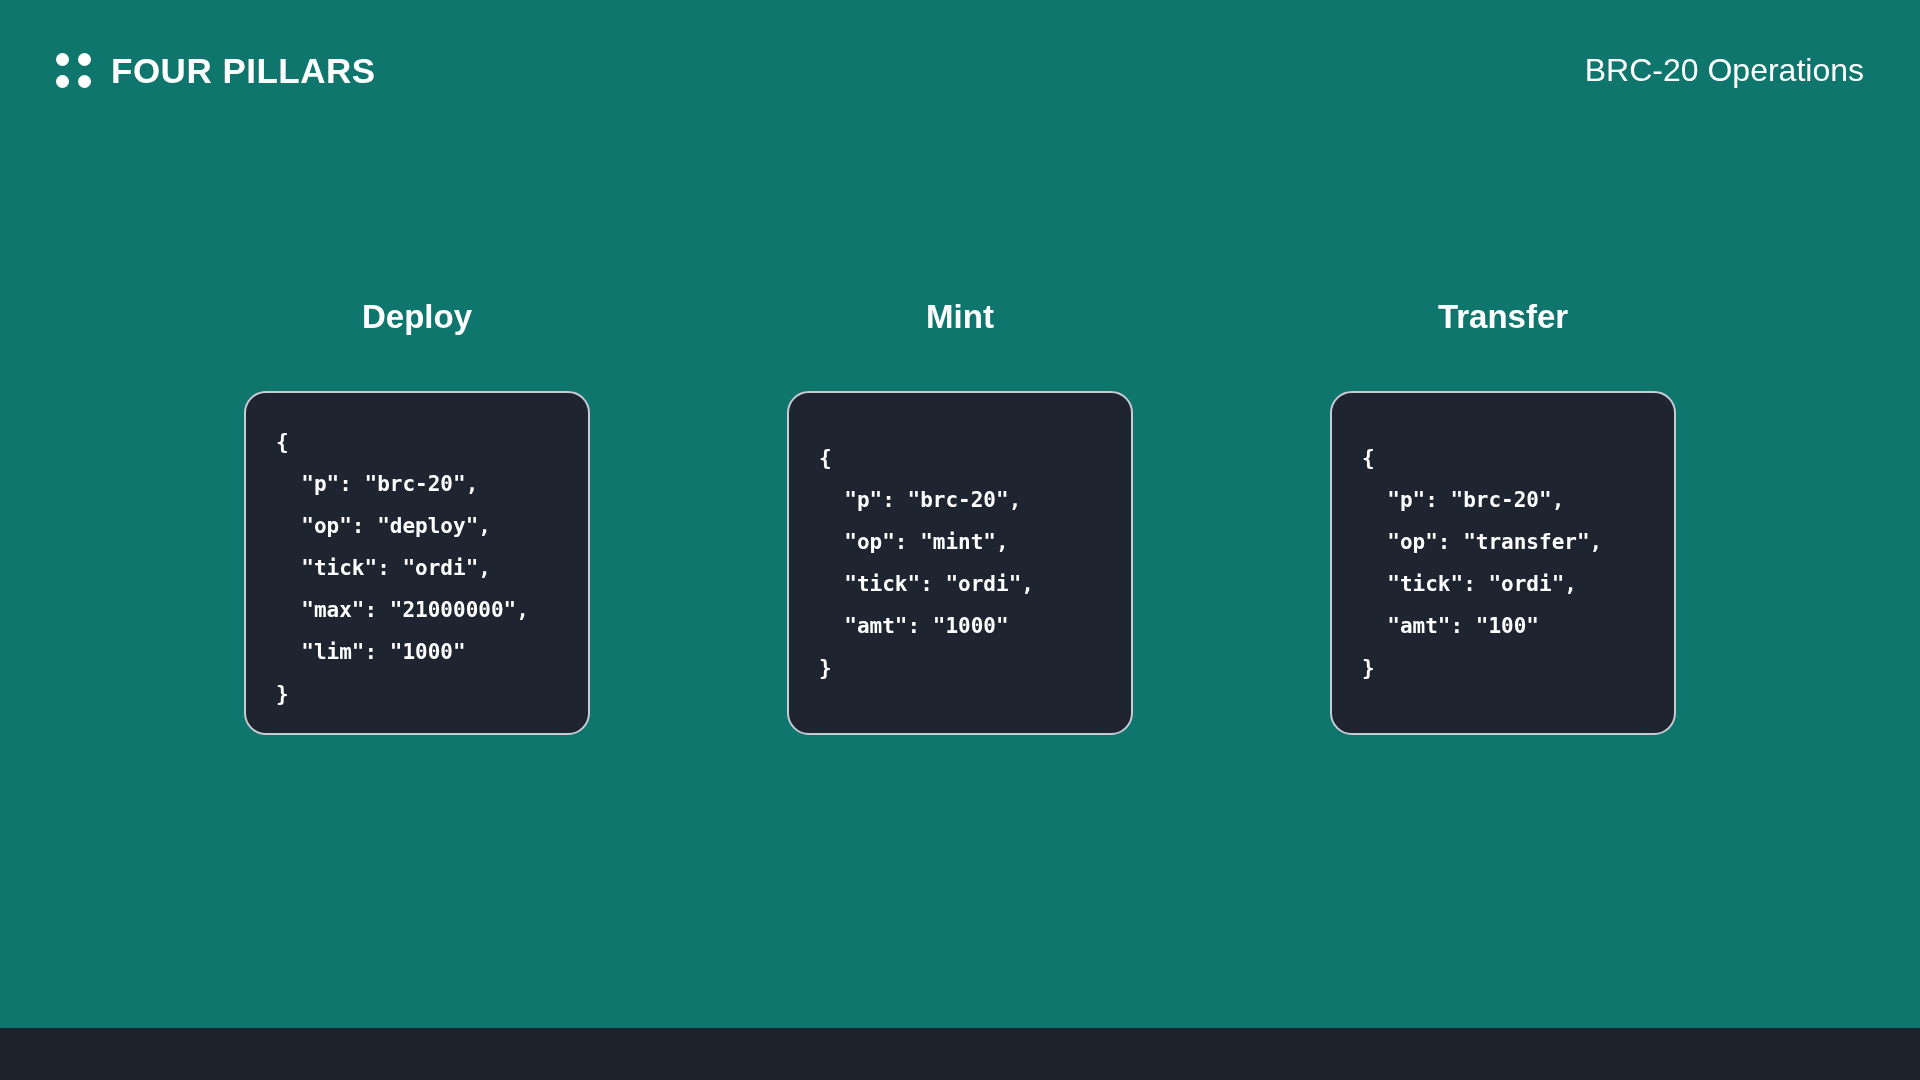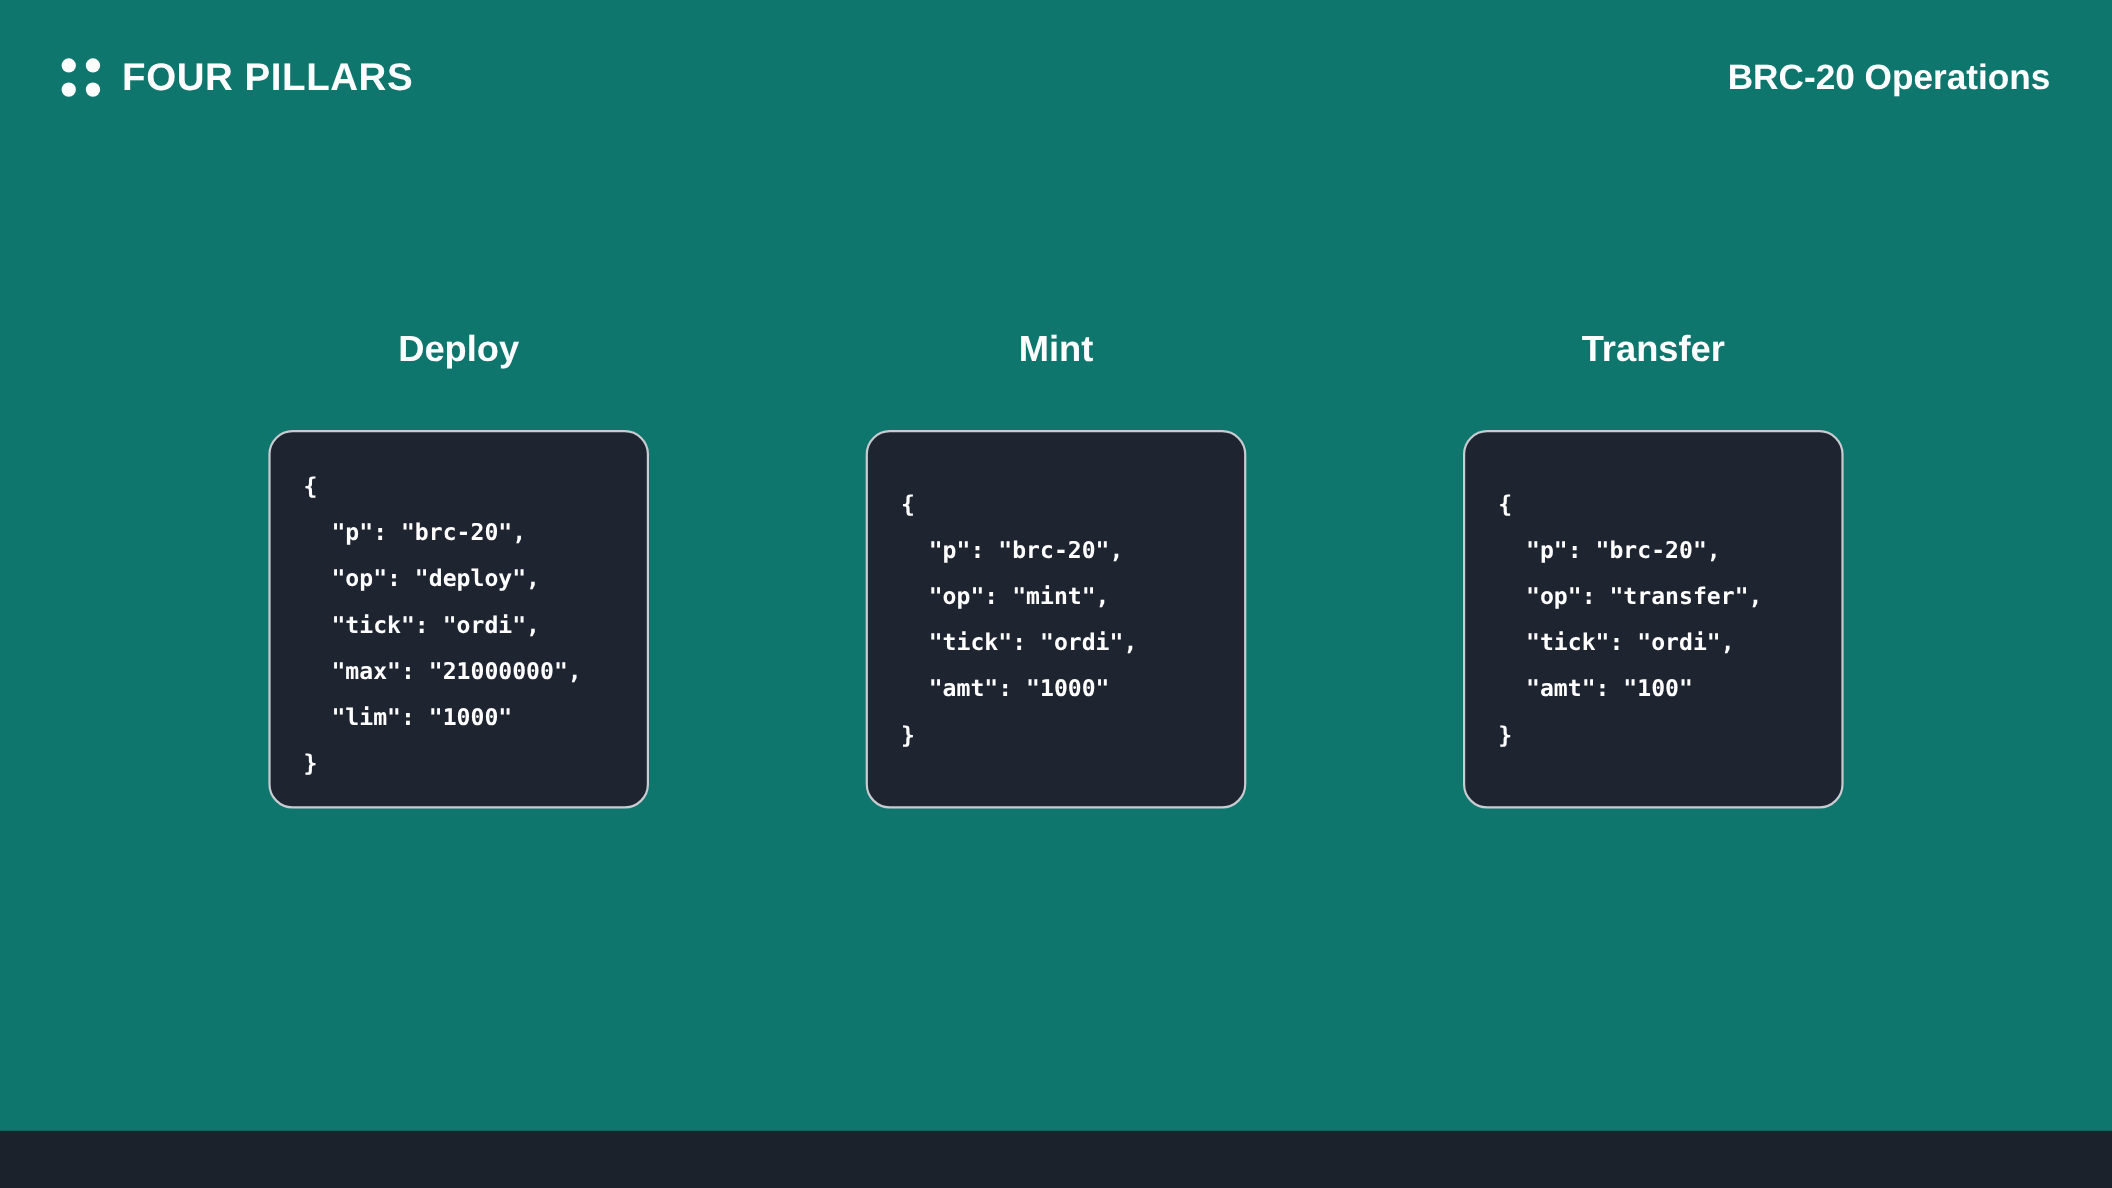--- a/index.html
+++ b/index.html
@@ -21,21 +21,21 @@
   .logo-dots {
     display:grid; grid-template-columns:repeat(2, 13px);
     grid-template-rows:repeat(2, 13px); gap:9px;
   }
   .logo-dots i { display:block; width:13px; height:13px; border-radius:50%; background:#ffffff; }
   .brand-name {
     color:#ffffff; font-size:35px; font-weight:bold;
     letter-spacing:0.5px; line-height:1; white-space:nowrap;
   }
   .deck-title {
-    color:#ffffff; font-size:32px; font-weight:bold;
+    color:#ffffff; font-size:32px; font-weight:normal;
     line-height:1; white-space:nowrap;
   }
 
   
   .cards {
     position:absolute; left:244px; top:300px; width:1432px;
     display:flex; justify-content:space-between;align-items:flex-end;
   }
   .card-col { width:346px; display:flex; flex-direction:column; align-items:center; }
   .card-title {

